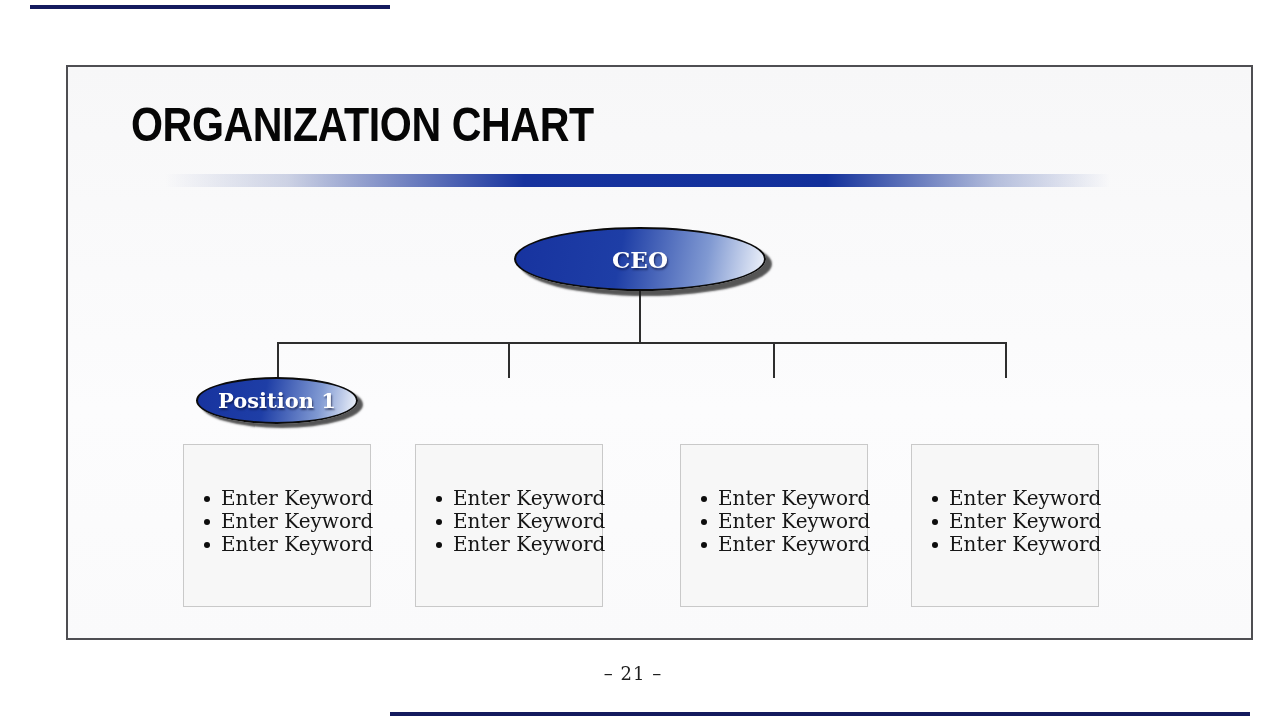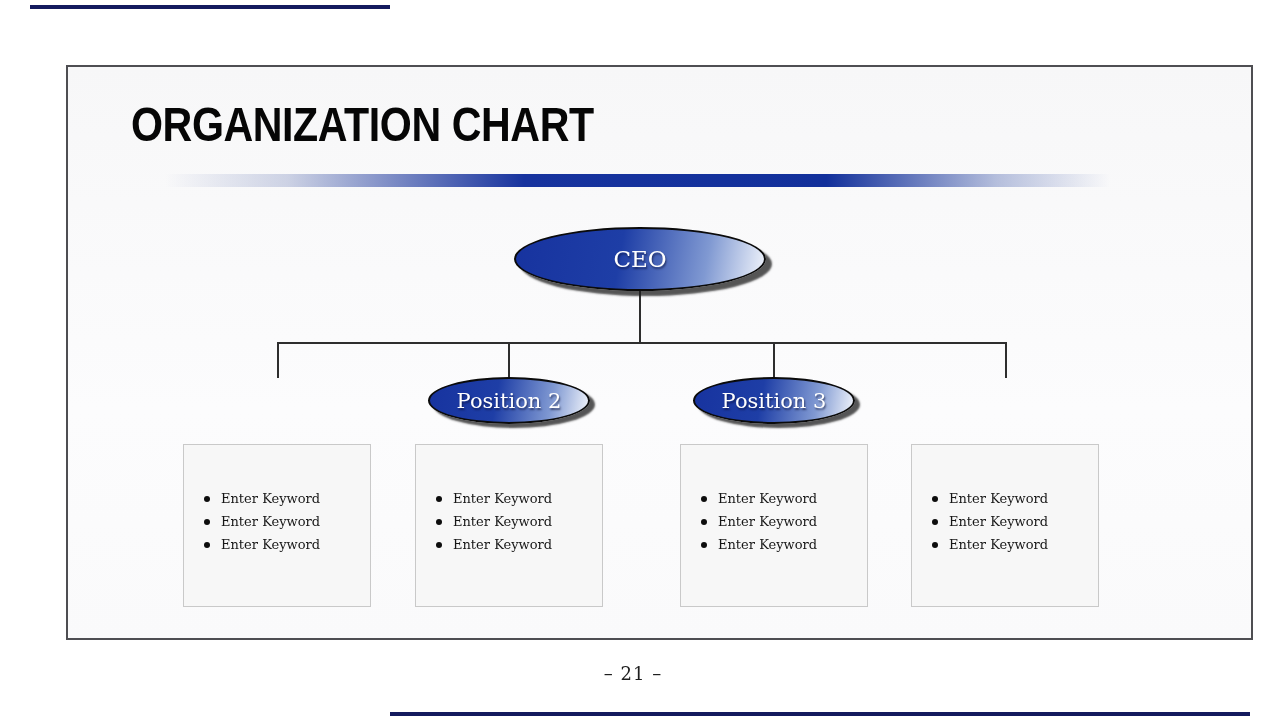--- a/index.html
+++ b/index.html
@@ -39,36 +39,36 @@
 
   .node{
     position:absolute;border:2px solid #0b0b0b;border-radius:50%;
     box-sizing:border-box;
     background:linear-gradient(100deg,#17339f 0%,#1e3ea6 42%,#8099d2 76%,#e9eef8 98%);
     box-shadow:6px 5px 2px rgba(30,30,30,0.75);
     display:flex;align-items:center;justify-content:center;
   }
   .node-label{
     font-family:"DejaVu Serif", serif;color:#ffffff;
-    text-shadow:1px 1.5px 2px rgba(10,15,50,0.6);white-space:nowrap;
+    text-shadow:1px 1.5px 2px rgba(10,15,50,0.6);white-space:nowrap;font-weight:bold;
   }
   .node.ceo{left:446px;top:160px;width:252px;height:64px;}
   .node.ceo .node-label{font-size:23px;}
   .node.pos{width:162px;height:47px;top:310px;box-shadow:5px 4px 2px rgba(30,30,30,0.75);}
   .node.pos .node-label{font-size:21px;}
 
   .kw-box{
     position:absolute;top:377px;width:188px;height:163px;box-sizing:border-box;
     background:#f7f7f7;border:1px solid #c9c9c9;
   }
   .kw-list{
     list-style:none;margin:0;padding:42px 0 0 20px;
   }
   .kw-list li{
-    font-family:"DejaVu Serif", serif;font-size:13px;line-height:23px;
+    font-family:"DejaVu Serif", serif;font-size:20px;line-height:23px;
     color:#161616;white-space:nowrap;display:flex;align-items:center;
   }
   .bullet{
     display:inline-block;width:6px;height:6px;border-radius:50%;
     background:#0d0d0d;margin-right:11px;flex:0 0 auto;
   }
 
   .page-number{
     position:absolute;left:0;top:663px;width:1266px;text-align:center;
     font-family:"DejaVu Serif", serif;font-size:18px;color:#1e1e1e;
@@ -90,25 +90,22 @@
   <div class="connector conn-h" style="left:209px;top:275px;width:730px;"></div>
   <div class="connector conn-v" style="left:209px;top:275px;height:36px;"></div>
   <div class="connector conn-v" style="left:440px;top:275px;height:36px;"></div>
   <div class="connector conn-v" style="left:705px;top:275px;height:36px;"></div>
   <div class="connector conn-v" style="left:937px;top:275px;height:36px;"></div>
 
   <div class="node ceo">
     <span class="node-label">CEO</span>
   </div>
 
-  <div class="node pos" style="left:360px;">
-    <span class="node-label">Position 2</span>
-  </div>
-  <div class="node pos" style="left:625px;">
-    <span class="node-label">Position 3</span>
+  <div class="node pos" style="left:128px;">
+    <span class="node-label">Position 1</span>
   </div>
 
   <div class="kw-box" style="left:115px;">
     <ul class="kw-list">
       <li>
           <span class="bullet"></span>
           <span>Enter Keyword</span>
         </li>
       <li>
           <span class="bullet"></span>

